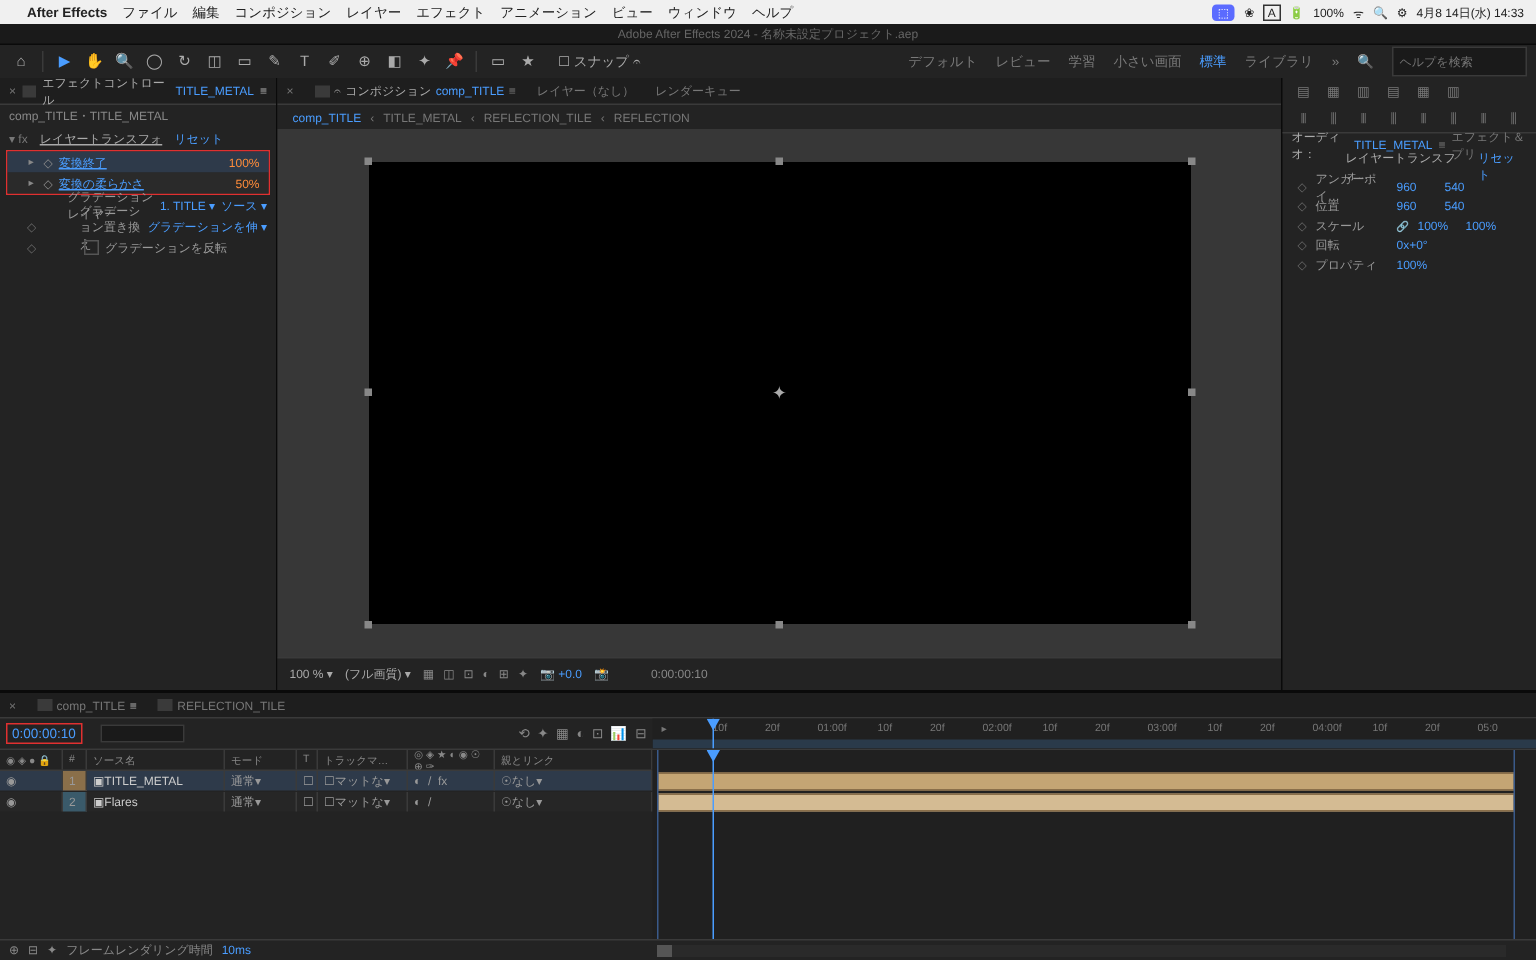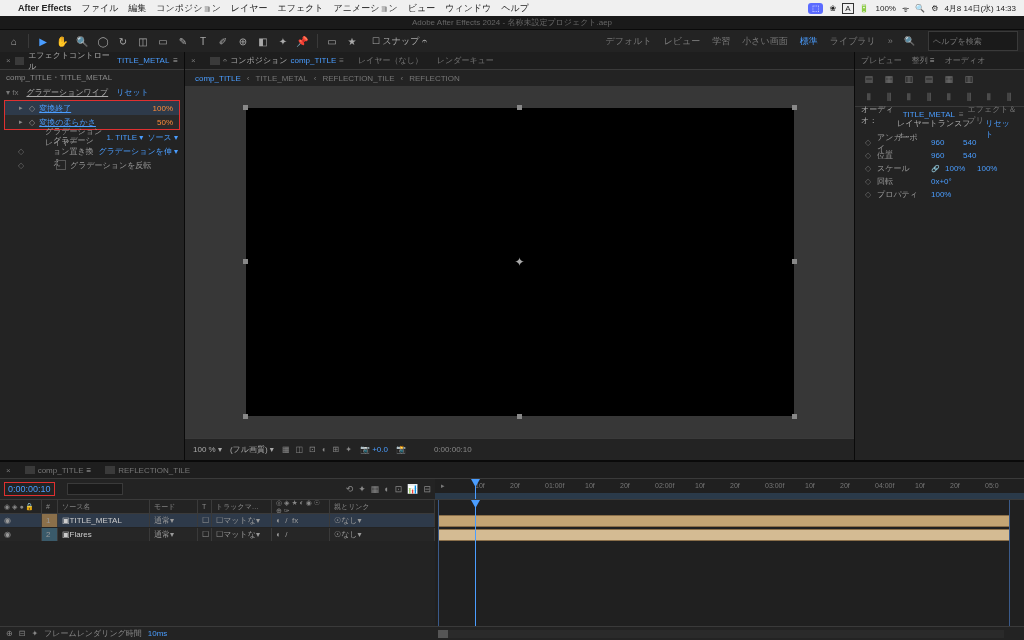--- a/index.html
+++ b/index.html
@@ -174,21 +174,21 @@
     <div class="panel-tab">
       <span style="color:#777">×</span>
       <span style="width:10px;height:8px;background:#3a3a3a;display:inline-block"></span>
       <span class="tabname">エフェクトコントロール</span>
       <span class="layer">TITLE_METAL</span>
       <span style="margin-left:auto">≡</span>
     </div>
     <div class="comp-label">comp_TITLE・TITLE_METAL</div>
     <div class="fx-header">
       <span style="color:#777">▾ fx</span>
-      <span class="fxname" style="text-decoration:underline">グラデーションワイプ</span>
+      <span class="fxname" style="text-decoration:underline">レイヤートランスフォ</span>
       <span class="reset">リセット</span>
     </div>
     <div class="highlight-box">
       <div class="prop-row sel">
         <span class="arrow">▸</span>
           <span class="stop">◇</span>
         <span class="pname" style="text-decoration:underline">変換終了</span>
         <span class="pval">100%</span>
       </div>
       <div class="prop-row">
@@ -262,25 +262,20 @@
         <span>⊞</span>
         <span>✦</span>
       </span>
       <span class="cam">📷 <span>+0.0</span></span>
       <span>📸</span>
       <span style="margin-left:20px">0:00:00:10</span>
     </div>
   </div>
 
   <div class="right-panel">
-    <div class="rp-tabs">
-      <span>プレビュー</span>
-      <span class="active"><span>整列</span> ≡</span>
-      <span>オーディオ</span>
-    </div>
     <div class="align-icons">
       <div>▤</div>
         <div>▦</div>
       <div>▥</div>
         <div>▤</div>
       <div>▦</div>
         <div>▥</div>
     </div>
     <div class="align-icons">
       <div>⫴</div>

